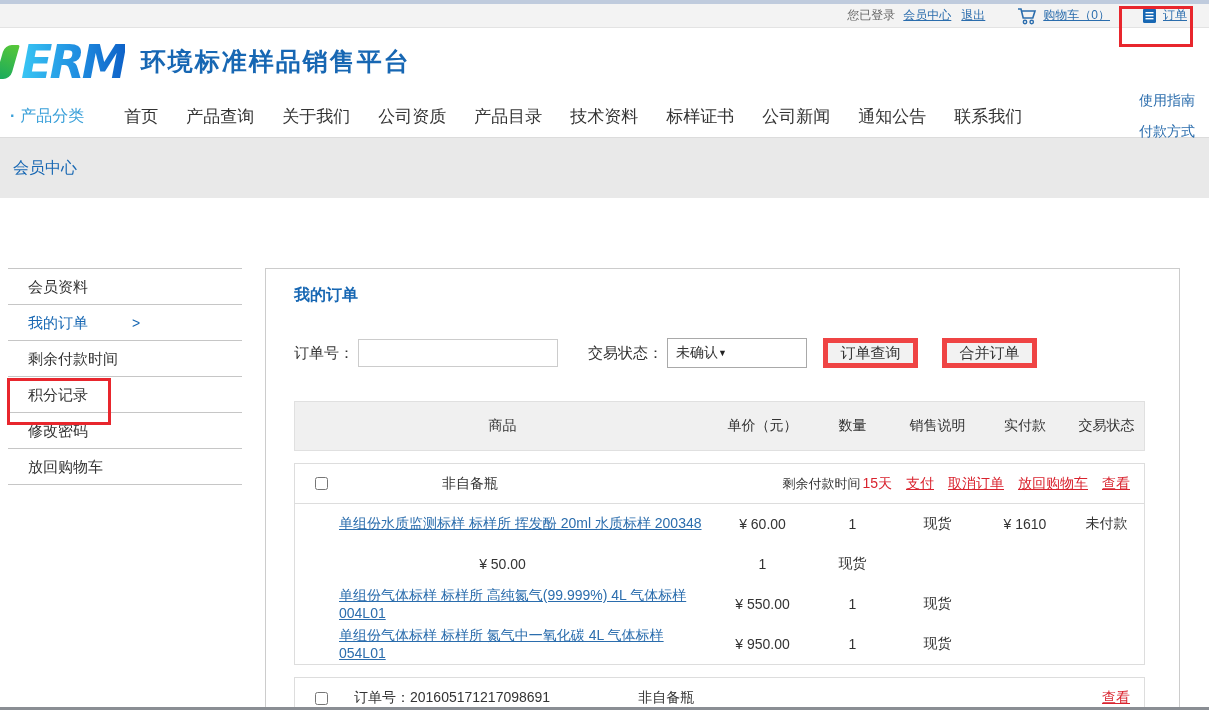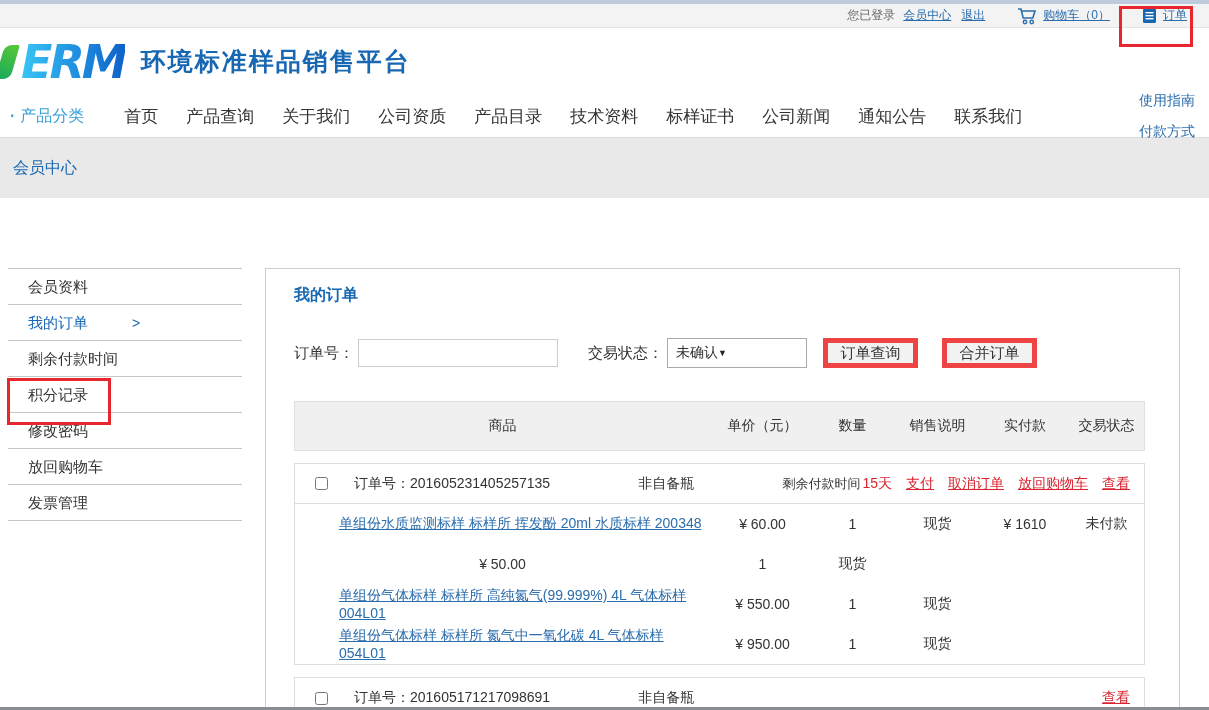--- a/index.html
+++ b/index.html
@@ -191,23 +191,20 @@
     </div>
     <div class="side-item">
       <span>积分记录</span>
     </div>
     <div class="side-item">
       <span>修改密码</span>
     </div>
     <div class="side-item">
       <span>放回购物车</span>
     </div>
-    <div class="side-item">
-      <span>发票管理</span>
-    </div>
   </aside>
 
   <section class="main-box">
     <h2 class="page-title">我的订单</h2>
 
     <div class="filter-row">
       <label>订单号：</label>
       <input class="order-input" value="" style="">
       <label class="status-label">交易状态：</label>
       <div class="selectbox">
@@ -223,23 +220,20 @@
       <div>单价（元）</div>
       <div>数量</div>
       <div>销售说明</div>
       <div>实付款</div>
       <div>交易状态</div>
     </div>
 
     <div class="order-box">
       <div class="order-head">
         <input type="checkbox" style="">
-        <span>
-          <span>订单号：</span><span>201605231405257135</span>
-        </span>
         <span class="order-bottle">非自备瓶</span>
         <span class="head-right">
           <span class="remain">剩余付款时间</span>
           <span class="remain-days">15天</span>
           <a class="rlink">支付</a>
           <a class="rlink">取消订单</a>
           <a class="rlink">放回购物车</a>
           <a class="rlink">查看</a>
         </span>
       </div>

